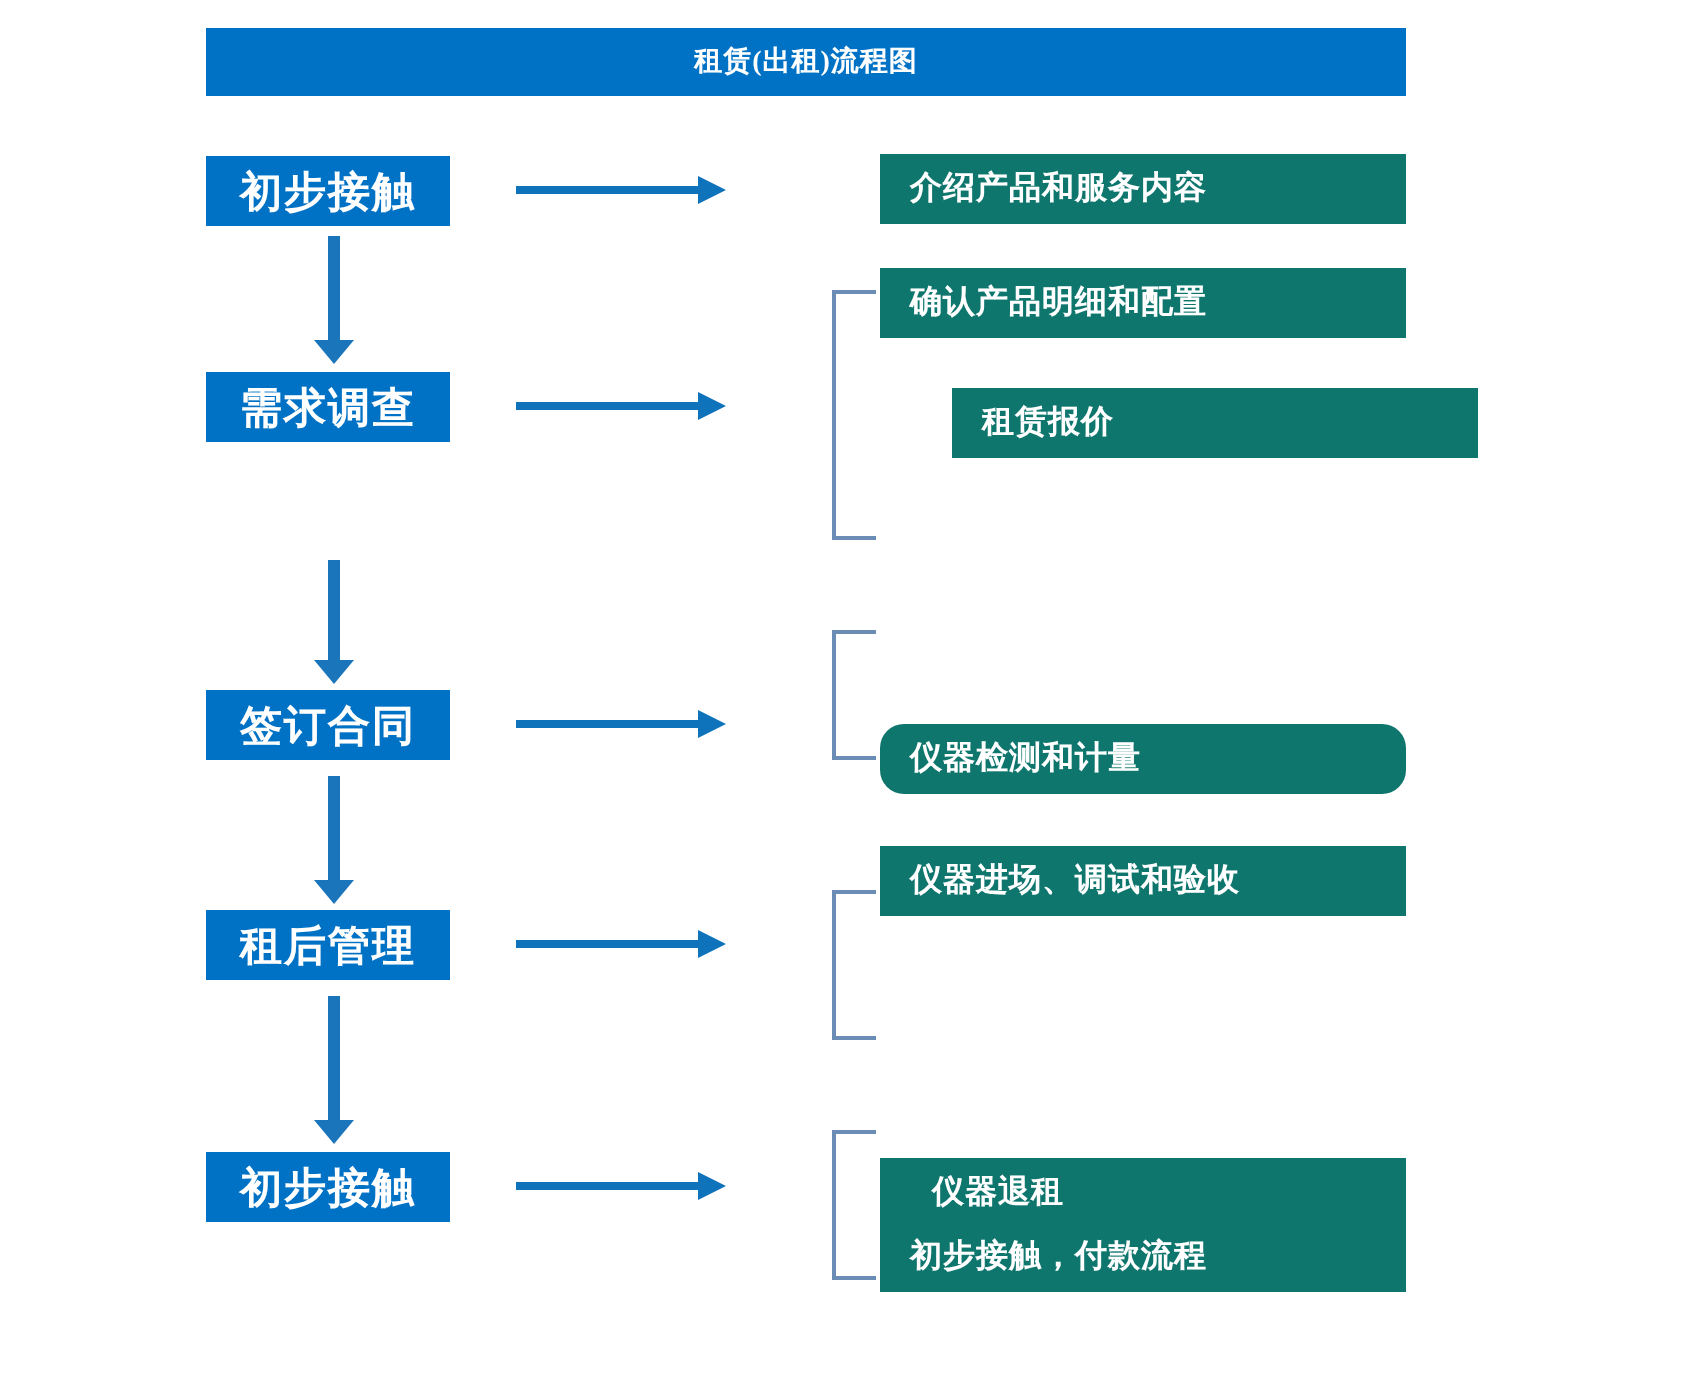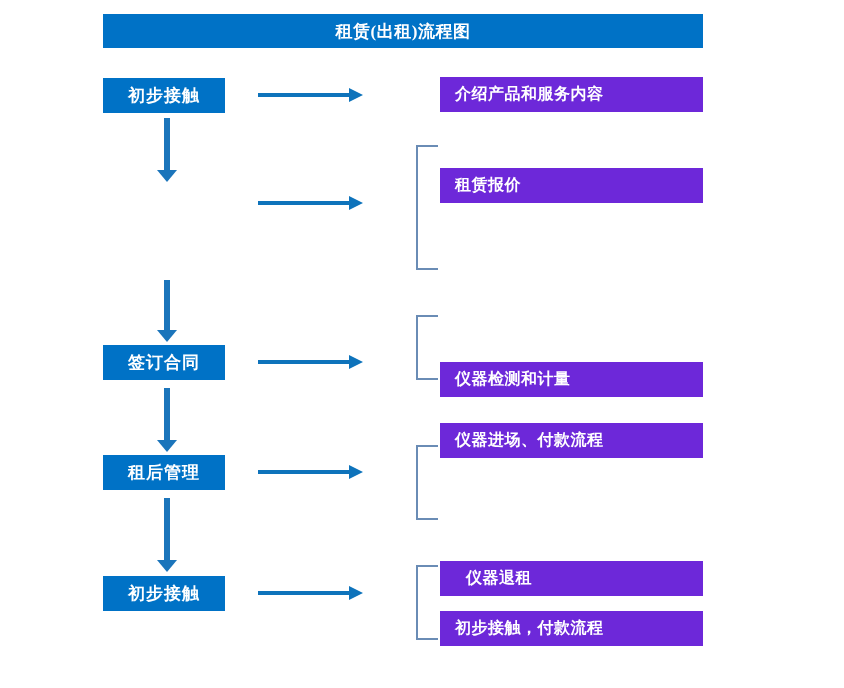--- a/index.html
+++ b/index.html
@@ -20,51 +20,51 @@
 
   
   .title-bar {
     position: absolute;
     left: 103px;
     top: 14px;
     width: 600px;
     height: 34px;
     background: #0072c6;
     color: #ffffff;
-    font-size: 17px;
+    font-size: 14px;
     font-weight: bold;
     display: flex;
     align-items: center;
     justify-content: center;
     letter-spacing: 0.5px;
   }
 
   
   .stage-box {
     position: absolute;
     left: 103px;
     width: 122px;
     height: 35px;
     background: #0072c6;
     color: #ffffff;
-    font-size: 17px;
+    font-size: 21px;
     font-weight: bold;
     display: flex;
     align-items: center;
     justify-content: center;
     letter-spacing: 1px;
   }
 
   
   .detail-box {
     position: absolute;
     left: 440px;
     width: 263px;
     height: 35px;
-    background: #6d28d9;
+    background: #0f766e;
     color: #ffffff;
     font-size: 16px;
     font-weight: bold;
     display: flex;
     align-items: center;
     padding-left: 15px;
     box-sizing: border-box;
     letter-spacing: 0.5px;
   }
 
@@ -130,20 +130,21 @@
   }
 </style>
 </head>
 <body>
 
 <div id="canvas">
 
   <div class="title-bar">租赁(出租)流程图</div>
 
   <div class="stage-box" style="top:78px;">初步接触</div>
+  <div class="stage-box" style="top:186px;">需求调查</div>
   <div class="stage-box" style="top:455px;">租后管理</div>
   <div class="stage-box" style="top:345px;">签订合同</div>
   <div class="stage-box" style="top:576px;">初步接触</div>
 
   <div class="v-arrow" style="top:118px; height:64px;">
     <div class="shaft" style="height:52px;"></div>
     <div class="head"></div>
   </div>
   <div class="v-arrow" style="top:280px; height:62px;">
     <div class="shaft" style="height:50px;"></div>
@@ -178,22 +179,23 @@
     <div class="shaft"></div>
     <div class="head"></div>
   </div>
 
   <div class="bracket" style="top:145px; height:125px;"></div>
   <div class="bracket" style="top:315px; height:65px;"></div>
   <div class="bracket" style="top:445px; height:75px;"></div>
   <div class="bracket" style="top:565px; height:75px;"></div>
 
   <div class="detail-box" style="top:77px;">介绍产品和服务内容</div>
-  <div class="detail-box" style="top:168px;">租赁报价</div>
-
-  <div class="detail-box" style="top:362px;">仪器检测和计量</div>
-
-  <div class="detail-box" style="top:423px;">仪器进场、付款流程</div>
-
-  <div class="detail-box" style="top:561px;padding-left:26px;">仪器退租</div>
+  <div class="detail-box" style="top:134px;">确认产品明细和配置</div>
+  <div class="detail-box" style="top:194px;margin-left:36px;">租赁报价</div>
+
+  <div class="detail-box" style="top:362px;border-radius:12px;">仪器检测和计量</div>
+
+  <div class="detail-box" style="top:423px;">仪器进场、调试和验收</div>
+
+  <div class="detail-box" style="top:579px;padding-left:26px;">仪器退租</div>
   <div class="detail-box" style="top:611px;">初步接触，付款流程</div>
 
 </div>
 
 </body></html>

